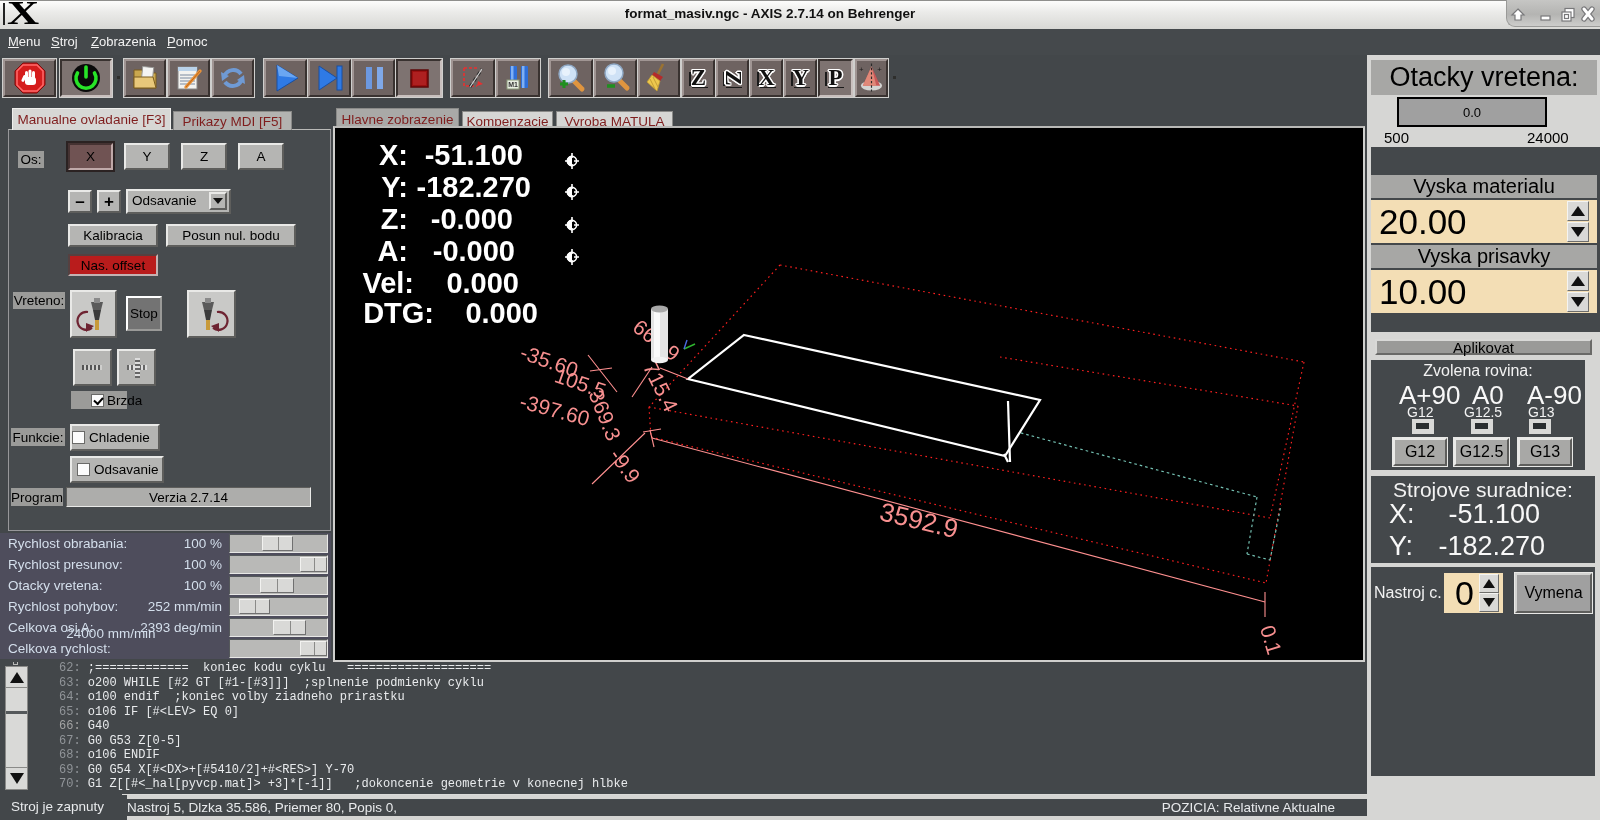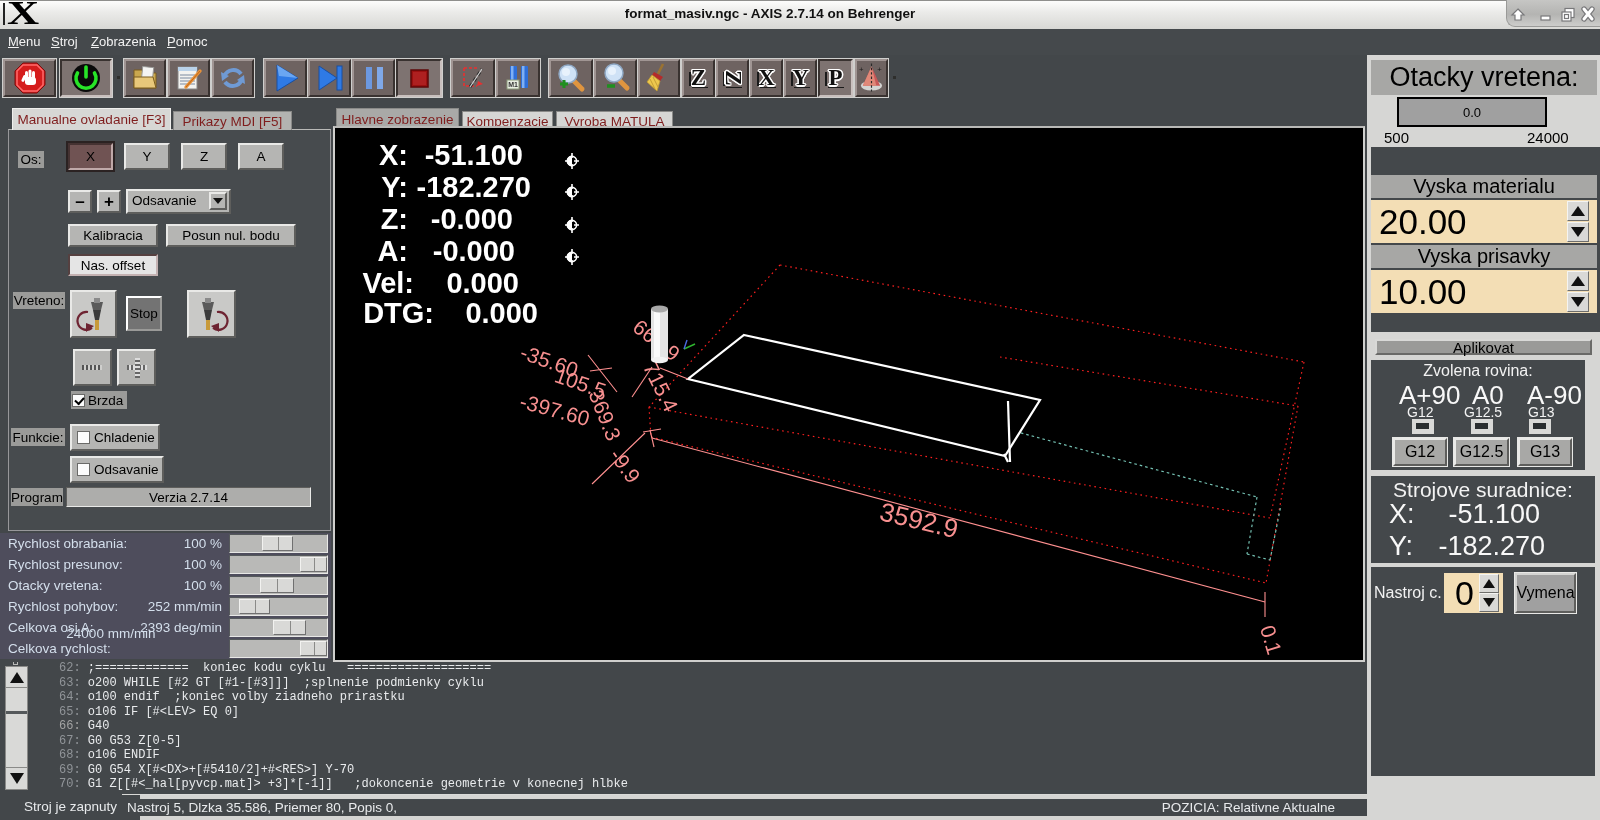--- a/index.html
+++ b/index.html
@@ -232,21 +232,21 @@
 <div class="a btxt raised" style="left:181px;top:143px;width:46px;height:27px">Z</div>
 <div class="a btxt raised" style="left:238px;top:143px;width:46px;height:27px">A</div>
 <div class="a btxt raised" style="left:68px;top:190px;width:24px;height:23px;font-weight:bold;font-size:17px">–</div>
 <div class="a btxt raised" style="left:97px;top:190px;width:24px;height:23px;font-weight:bold;font-size:17px">+</div>
 <div class="a raised" style="left:126px;top:189px;width:105px;height:25px"></div>
 <div class="a" style="left:132px;top:193px;color:#000;font-size:13.5px">Odsavanie</div>
 <div class="a raised" style="left:209px;top:192px;width:18px;height:18px"></div>
 <div class="a" style="left:213px;top:198px;width:0;height:0;border-left:5px solid transparent;border-right:5px solid transparent;border-top:6px solid #111"></div>
 <div class="a btxt raised" style="left:68px;top:224px;width:90px;height:23px">Kalibracia</div>
 <div class="a btxt raised" style="left:166px;top:224px;width:130px;height:23px">Posun nul. bodu</div>
-<div class="a btxt" style="left:68px;top:254px;width:90px;height:22px;background:#e5e5e5;border-top:2px solid #554040;border-left:2px solid #554040;border-bottom:2px solid #c4b2b2;border-right:2px solid #c4b2b2">Nas. offset</div>
+<div class="a btxt" style="left:68px;top:254px;width:90px;height:22px;background:#b91c1c;border-top:2px solid #554040;border-left:2px solid #554040;border-bottom:2px solid #c4b2b2;border-right:2px solid #c4b2b2">Nas. offset</div>
 <div class="a chip" style="left:13px;top:292px;width:52px;height:17px">Vreteno:</div>
 <div class="a raised" style="left:70px;top:290px;width:47px;height:48px;background:#c9c9c7"></div>
 <svg class="a" style="left:74px;top:294px" width="39" height="40" viewBox="0 0 39 40">
     <rect x="21" y="24" width="4" height="12" fill="#c89a3a"></rect>
     <polygon points="17,8 29,8 27,16 19,16" fill="#5a5a5a"></polygon>
     <polygon points="19,16 27,16 25,26 21,26" fill="#3a3a3a"></polygon>
     <rect x="20" y="4" width="6" height="5" fill="#8a8a8a"></rect>
     <path d="M14 18 a 9 9 0 1 0 4 16" fill="none" stroke="#6e2432" stroke-width="2.2"></path>
     <polygon points="20,32 12,38 12,29" fill="#6e2432"></polygon>
   </svg>
@@ -258,26 +258,26 @@
     <polygon points="12,16 20,16 18,26 14,26" fill="#3a3a3a"></polygon>
     <rect x="13" y="4" width="6" height="5" fill="#8a8a8a"></rect>
     <path d="M25 18 a 9 9 0 1 1 -4 16" fill="none" stroke="#6e2432" stroke-width="2.2"></path>
     <polygon points="19,32 27,38 27,29" fill="#6e2432"></polygon>
   </svg>
 <div class="a raised" style="left:73px;top:349px;width:39px;height:37px"></div>
 <div class="a" style="left:82px;top:365px;width:20px;height:5px;background:repeating-linear-gradient(90deg,#555 0 2px,#cfcfcd 2px 4px)"></div>
 <div class="a raised" style="left:117px;top:349px;width:39px;height:37px"></div>
 <div class="a" style="left:127px;top:365px;width:20px;height:5px;background:repeating-linear-gradient(90deg,#666 0 2px,#ddd 2px 4px)"></div>
 <div class="a" style="left:129px;top:358px;width:5px;height:20px;background:repeating-linear-gradient(0deg,#666 0 2px,#ddd 2px 4px);left:134.5px"></div>
-<div class="a chip" style="left:71px;top:391px;width:56px;height:18px;justify-content:flex-start;padding-left:1px">
+<div class="a chip" style="left:71px;top:391px;width:56px;height:18px;justify-content:flex-start;padding-left:20px">
     <span class="cb ck"></span>
     <span style="margin-left:3px">Brzda</span>
   </div>
 <div class="a chip" style="left:11px;top:428px;width:54px;height:18px">Funkcie:</div>
-<div class="a raised" style="left:70px;top:424px;width:90px;height:27px;display:flex;align-items:center;padding-left:5px;font-size:13.5px;color:#000">
+<div class="a raised" style="left:70px;top:424px;width:90px;height:27px;display:flex;align-items:center;font-size:13.5px;color:#000">
     <span class="cb"></span>
     <span style="margin-left:4px">Chladenie</span>
   </div>
 <div class="a raised" style="left:70px;top:456px;width:94px;height:27px;display:flex;align-items:center;padding-left:5px;font-size:13.5px;color:#000">
     <span class="cb"></span>
     <span style="margin-left:4px">Odsavanie</span>
   </div>
 <div class="a chip" style="left:11px;top:488px;width:52px;height:18px">Program</div>
 <div class="a btxt" style="left:66px;top:487px;width:245px;height:20px;background:#adadab;border-top:1px solid #5e5e5c;border-left:1px solid #5e5e5c;border-bottom:1px solid #e9e9e7;border-right:1px solid #e9e9e7">Verzia 2.7.14</div>
 
@@ -328,21 +328,21 @@
 <span style="color:#909498">65: </span>o106 IF [#&lt;LEV&gt; EQ 0]
 <span style="color:#a3a3a3">66: </span>G40
 <span style="color:#909498">67: </span>G0 G53 Z[0-5]
 <span style="color:#909498">68: </span>o106 ENDIF
 <span style="color:#909498">69: </span>G0 G54 X[#&lt;DX&gt;+[#5410/2]+#&lt;RES&gt;] Y-70
 <span style="color:#909498">70: </span>G1 Z[[#&lt;_hal[pyvcp.mat]&gt; +3]*[-1]]   ;dokoncenie geometrie v konecnej hlbke</div>
 <div class="a" style="left:0;top:659px;width:1367px;height:3px;background:#43474a"></div>
 
 <div class="a" style="left:122px;top:794px;width:1245px;height:6px;background:#d9d9d7"></div>
 <div class="a" style="left:123px;top:795px;width:1244px;height:25px;background:#d4d4d2"></div>
-<div class="a" style="left:17px;top:795px;width:123px;height:25px;background:#43474a;color:#e8eaec;font-size:13.5px;line-height:23px;padding-left:7px">Stroj je zapnuty</div>
+<div class="a" style="left:4px;top:795px;width:123px;height:25px;background:#43474a;color:#e8eaec;font-size:13.5px;line-height:23px;padding-left:7px">Stroj je zapnuty</div>
 <div class="a" style="left:124px;top:799px;width:1243px;height:17px;background:#43474a;color:#e8eaec;font-size:13.5px;line-height:17px">
     <span style="position:absolute;left:3px">Nastroj 5, Dlzka 35.586, Priemer 80, Popis 0,</span>
     <span style="position:absolute;right:32px">POZICIA: Relativne Aktualne</span>
   </div>
 
 <div class="wtab" style="left:336px;top:108px;width:123px;height:22px;background:#a9a9a7">Hlavne zobrazenie</div>
 <div class="wtab" style="left:462px;top:111px;width:91px;height:19px;background:#d6d6d4">Kompenzacie</div>
 <div class="wtab" style="left:556px;top:111px;width:117px;height:19px;background:#d6d6d4">Vyroba MATULA</div>
 <div class="a" style="left:333px;top:126px;width:1032px;height:536px;background:#000;border:2px solid #cfcfcd;border-top:2px solid #b9b9b7"></div>
 <svg class="a" style="left:335px;top:128px" width="1028" height="532" viewBox="0 0 1028 532">
@@ -508,13 +508,13 @@
   </div>
 <div class="dk" style="left:1371px;top:567px;width:224px;height:209px"></div>
 <div class="a" style="left:1374px;top:584px;color:#f2f2f2;font-size:16px">Nastroj c.</div>
 <div class="wheat" style="left:1444px;top:573px;width:59px;height:40px;font-size:34px;line-height:40px;padding-left:11px">0</div>
 <div class="spin" style="left:1479px;top:574px;width:20px;height:19px">
     <span style="width:0;height:0;border-left:6px solid transparent;border-right:6px solid transparent;border-bottom:9px solid #111"></span>
   </div>
 <div class="spin" style="left:1479px;top:593px;width:20px;height:19px">
     <span style="width:0;height:0;border-left:6px solid transparent;border-right:6px solid transparent;border-top:9px solid #111"></span>
   </div>
-<div class="a btxt" style="left:1515px;top:573px;width:61px;height:40px;background:#a0a0a0;border-top:2px solid #d4d4d2;border-left:2px solid #d4d4d2;border-bottom:2px solid #5e5e5c;border-right:2px solid #5e5e5c;font-size:16px;box-shadow:0 0 0 1px #e8e8e6">Vymena</div>
+<div class="a btxt" style="left:1515px;top:573px;width:77px;height:40px;background:#a0a0a0;border-top:2px solid #d4d4d2;border-left:2px solid #d4d4d2;border-bottom:2px solid #5e5e5c;border-right:2px solid #5e5e5c;font-size:16px;box-shadow:0 0 0 1px #e8e8e6">Vymena</div>
 
 </body></html>

